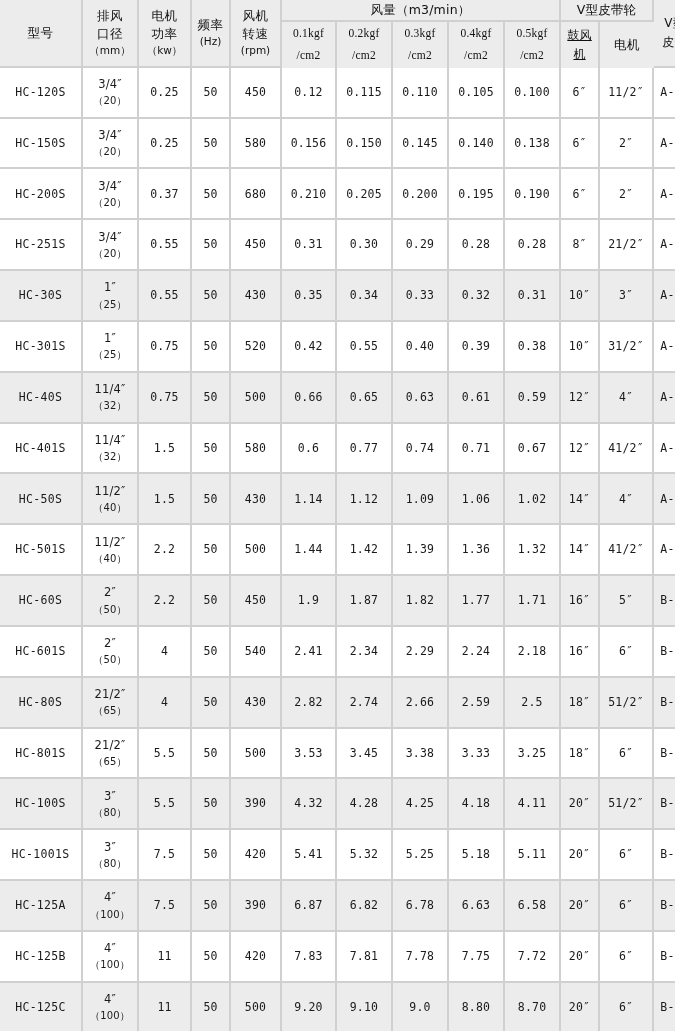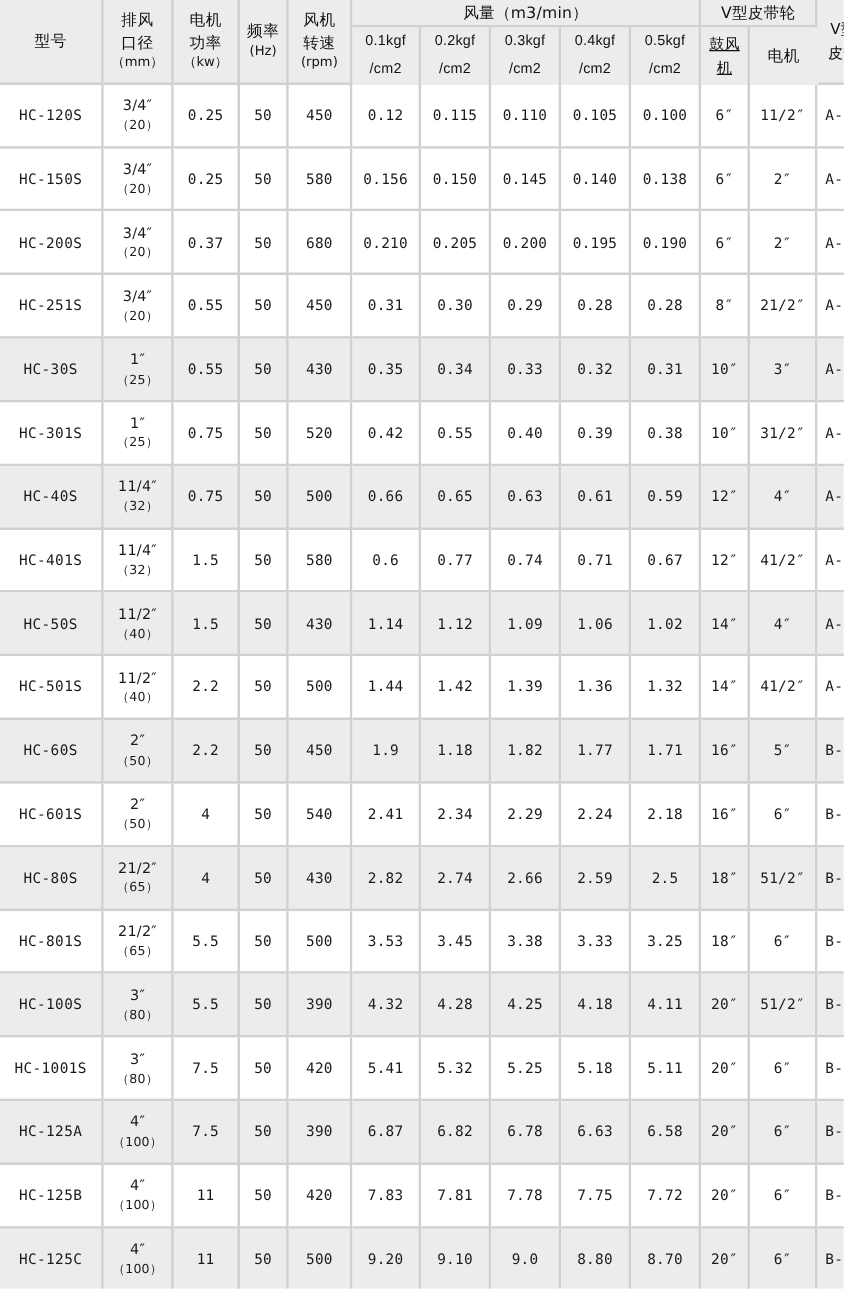--- a/index.html
+++ b/index.html
@@ -59,21 +59,21 @@
   }
   .hdr-stack {
     display: block;
     font-size: 12px;
     line-height: 1.55;
     text-decoration: underline;
   }
   .hdr-press {
     display: block;
     font-size: 11.5px;
-    font-family: Liberation Sans, sans-serif;
+    font-family: Liberation Serif, serif;
     line-height: 1.9;
   }
   .hdr-vee {
     display: block;
     font-size: 12px;
     line-height: 1.6;
   }
 
   
   tbody td {
@@ -372,21 +372,21 @@
       <tr class="shaded">
         <td class="model">HC-60S</td>
         <td class="cn">
           <span class="v-top">2″</span>
           <span class="v-bot">（50）</span>
         </td>
         <td>2.2</td>
         <td>50</td>
         <td>450</td>
         <td>1.9</td>
-        <td>1.18</td>
+        <td>1.87</td>
         <td>1.82</td>
         <td>1.77</td>
         <td>1.71</td>
         <td>16″</td>
         <td>5″</td>
         <td>B-74</td>
       </tr>
       <tr>
         <td class="model">HC-601S</td>
         <td class="cn">

